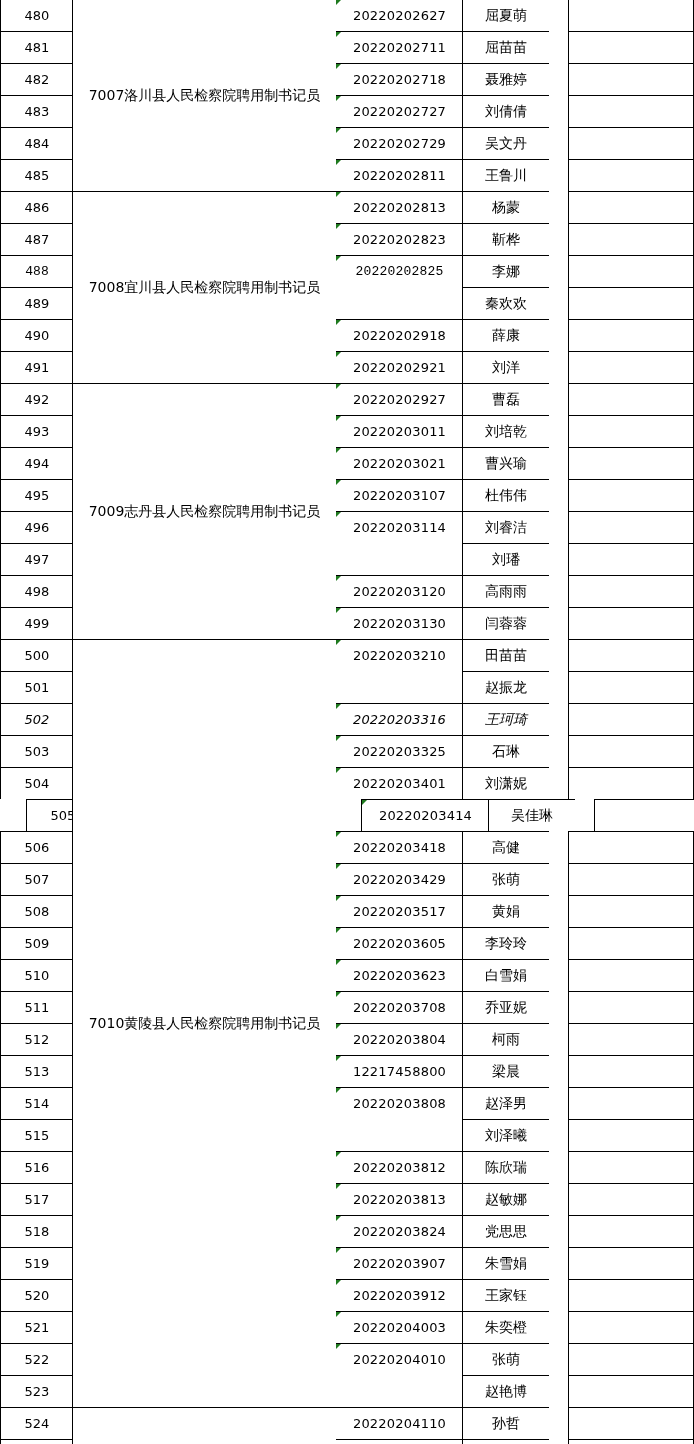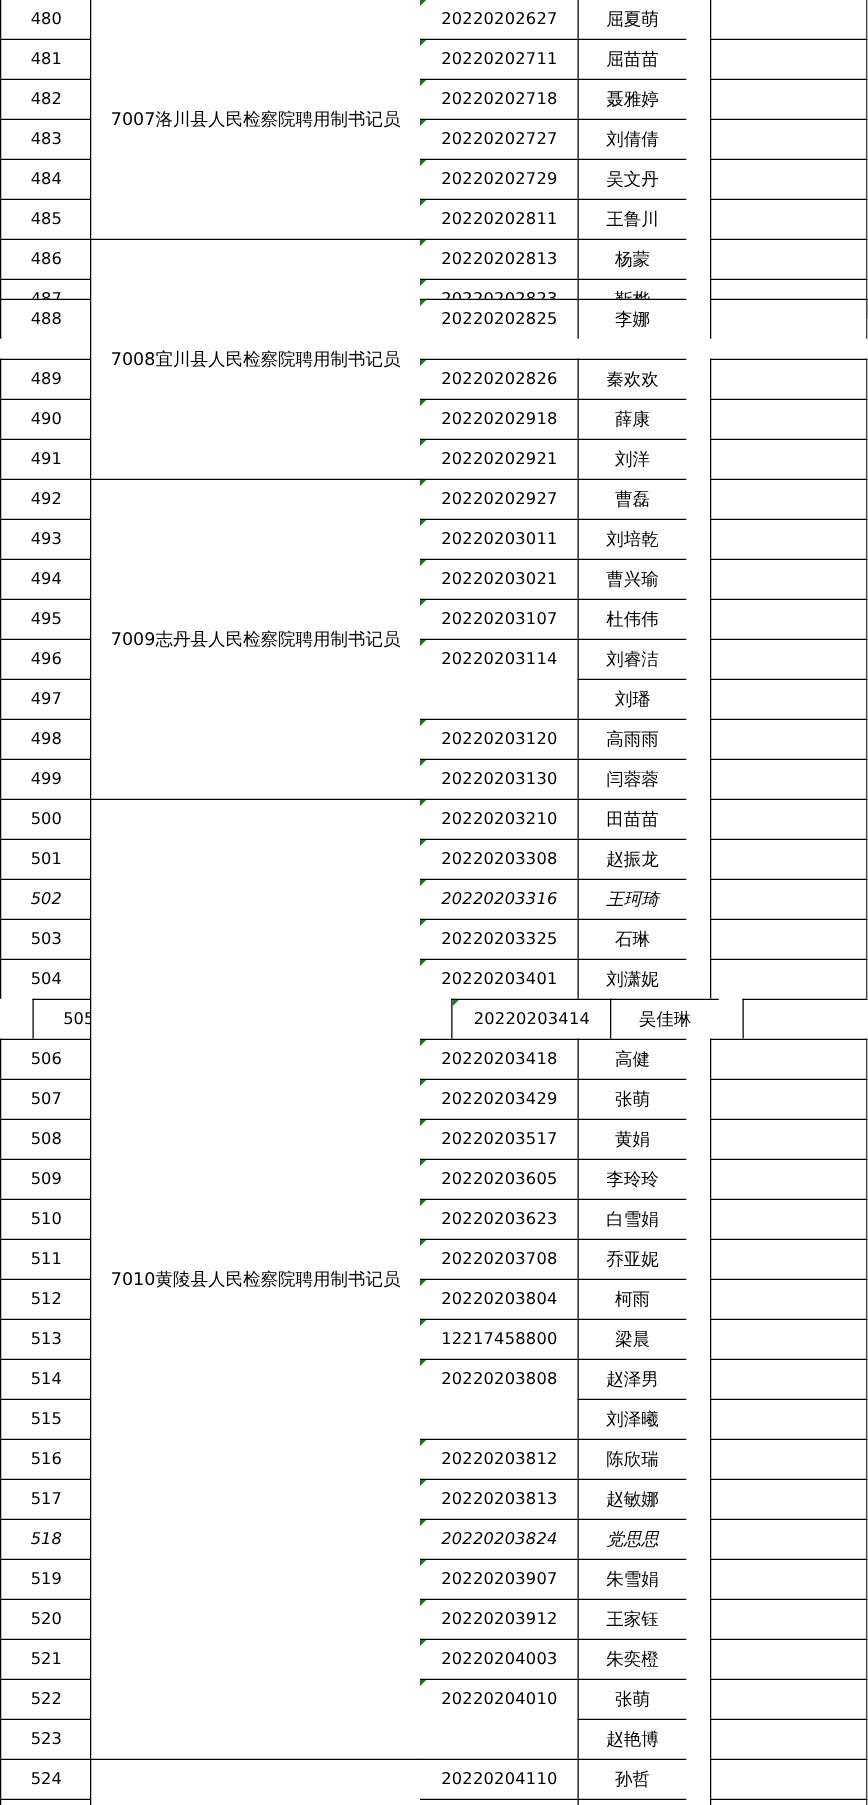--- a/index.html
+++ b/index.html
@@ -92,35 +92,31 @@
       </div>
       <div class="row" style="top: 224px;">
         <div class="cell c-no">487</div>
         <div class="cell c-id">
           <span>20220202823</span>
           <span class="tri" style="border-top-color: rgb(31, 122, 31);"></span>
         </div>
         <div class="cell c-name">靳桦</div>
         <div class="cell c-note"></div>
       </div>
-      <div class="row" style="top: 240px;">
+      <div class="row" style="top: 256px; font-family: Liberation Mono, monospace;">
         <div class="cell c-no">488</div>
         <div class="cell c-id">
           <span>20220202825</span>
           <span class="tri" style="border-top-color: rgb(31, 122, 31);"></span>
         </div>
         <div class="cell c-name">李娜</div>
         <div class="cell c-note"></div>
       </div>
       <div class="row" style="top: 288px;">
         <div class="cell c-no">489</div>
-        <div class="cell c-id">
-          <span>20220202826</span>
-          <span class="tri" style="border-top-color: rgb(31, 122, 31);"></span>
-        </div>
         <div class="cell c-name">秦欢欢</div>
         <div class="cell c-note"></div>
       </div>
       <div class="row" style="top: 320px;">
         <div class="cell c-no">490</div>
         <div class="cell c-id">
           <span>20220202918</span>
           <span class="tri" style="border-top-color: rgb(31, 122, 31);"></span>
         </div>
         <div class="cell c-name">薛康</div>
@@ -207,24 +203,20 @@
         <div class="cell c-no">500</div>
         <div class="cell c-id">
           <span>20220203210</span>
           <span class="tri" style="border-top-color: rgb(31, 122, 31);"></span>
         </div>
         <div class="cell c-name">田苗苗</div>
         <div class="cell c-note"></div>
       </div>
       <div class="row" style="top: 672px;">
         <div class="cell c-no">501</div>
-        <div class="cell c-id">
-          <span>20220203308</span>
-          <span class="tri" style="border-top-color: rgb(31, 122, 31);"></span>
-        </div>
         <div class="cell c-name">赵振龙</div>
         <div class="cell c-note"></div>
       </div>
       <div class="row" style="top: 704px; font-style: italic;">
         <div class="cell c-no">502</div>
         <div class="cell c-id">
           <span>20220203316</span>
           <span class="tri" style="border-top-color: rgb(31, 122, 31);"></span>
         </div>
         <div class="cell c-name">王珂琦</div>
@@ -354,21 +346,21 @@
       </div>
       <div class="row" style="top: 1184px;">
         <div class="cell c-no">517</div>
         <div class="cell c-id">
           <span>20220203813</span>
           <span class="tri" style="border-top-color: rgb(31, 122, 31);"></span>
         </div>
         <div class="cell c-name">赵敏娜</div>
         <div class="cell c-note"></div>
       </div>
-      <div class="row" style="top: 1216px; font-style: italic;">
+      <div class="row" style="top: 1216px;">
         <div class="cell c-no">518</div>
         <div class="cell c-id">
           <span>20220203824</span>
           <span class="tri" style="border-top-color: rgb(31, 122, 31);"></span>
         </div>
         <div class="cell c-name">党思思</div>
         <div class="cell c-note"></div>
       </div>
       <div class="row" style="top: 1248px;">
         <div class="cell c-no">519</div>

